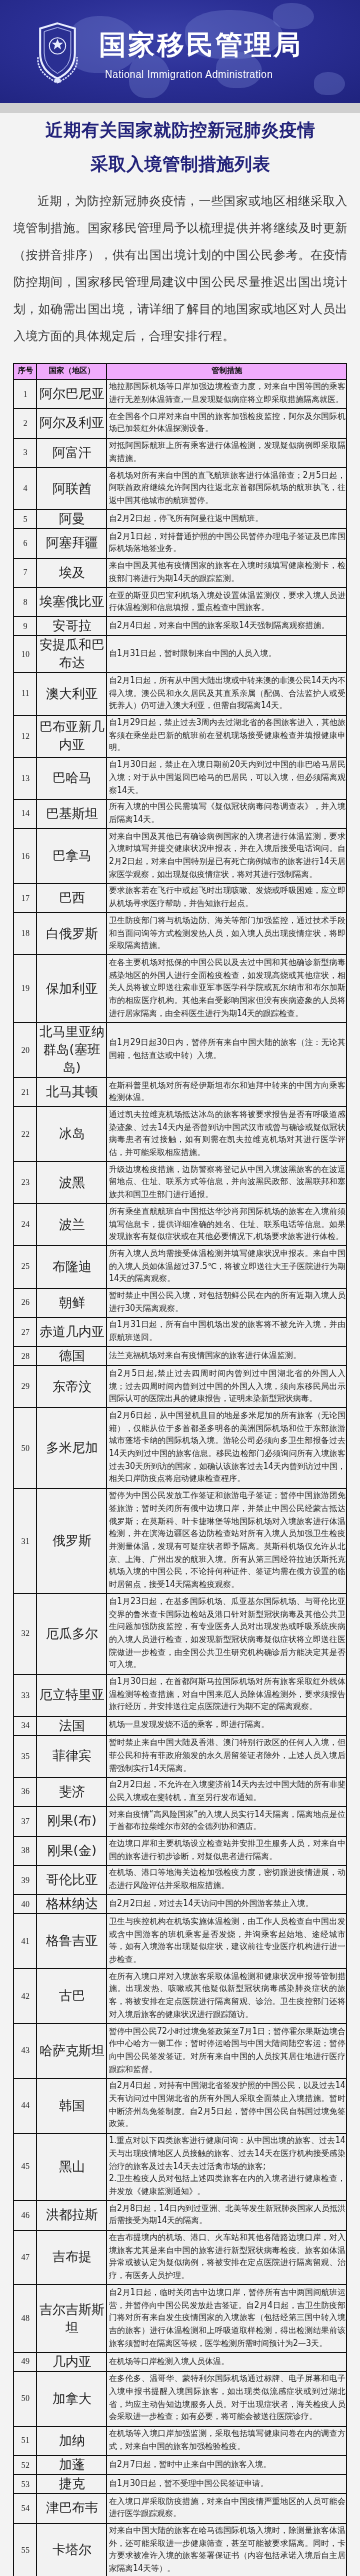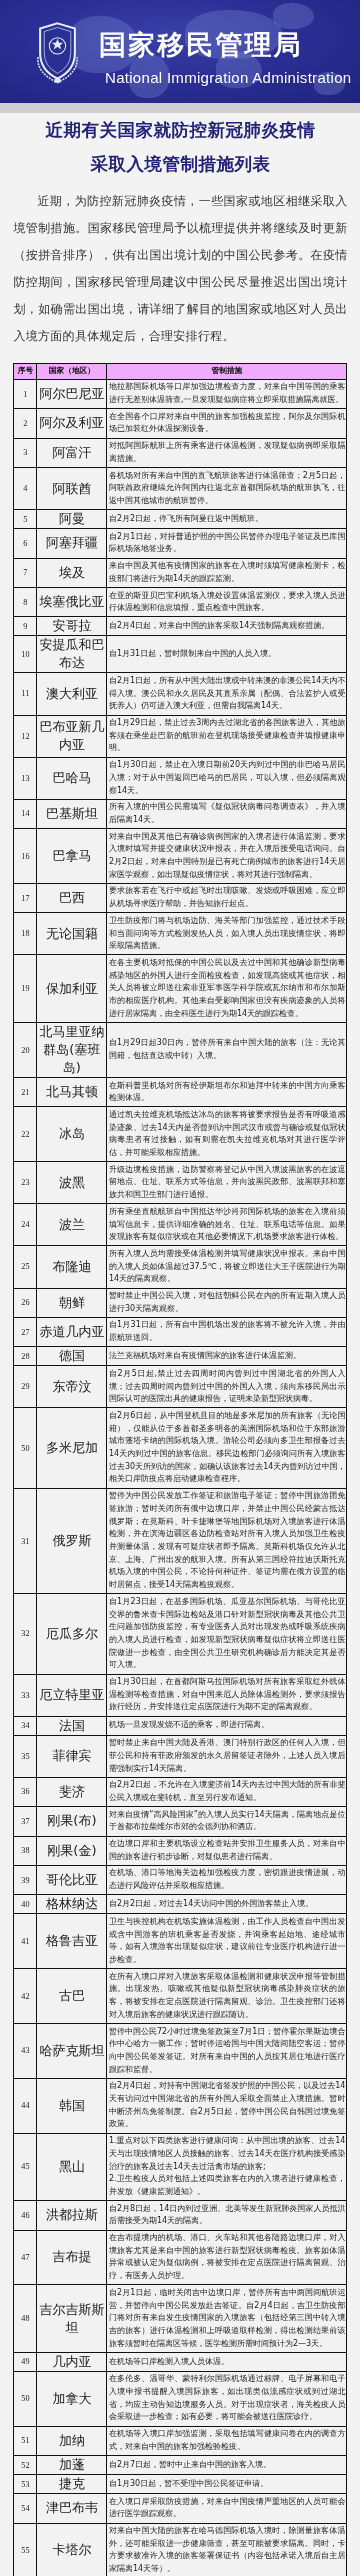--- a/index.html
+++ b/index.html
@@ -4,21 +4,21 @@
 <style>
   * { box-sizing: border-box; margin: 0; padding: 0; }
   body { width: 361px; background: #f3f3f3; font-family: "DejaVu Sans", "Liberation Sans", sans-serif; color: #1a1a1a; overflow-x: hidden; }
   .banner { position: relative; width: 361px; height: 103px; background: #f3f3f3; }
   .banner-blue { position: absolute; left: 0; top: 0; width: 361px; height: 103px;
     background: radial-gradient(ellipse at 45% 35%, #3a40a8 0%, #2b2f95 45%, #1f237e 100%); overflow: hidden; }
   .map-blob { position: absolute; background: rgba(120,135,210,0.35); border-radius: 45% 55% 50% 40%; }
   .banner-strip { position: absolute; left: 0; top: 103px; width: 361px; height: 10.3px; background: #cfcfcf; }
   .emblem { position: absolute; left: 34px; top: 20.6px; width: 47px; height: 64px; }
   .cn-name { position: absolute; left: 99px; top: 27px; font-size: 27px; font-weight: bold; color: #ffffff; letter-spacing: 2.1px; font-family: "DejaVu Sans", sans-serif; }
-  .en-name { position: absolute; left: 105px; top: 69px; font-size: 15px; color: #ffffff; letter-spacing: 0.3px; font-family: "Liberation Sans", sans-serif; }
+  .en-name { position: absolute; left: 105px; top: 69px; font-size: 10px; color: #ffffff; letter-spacing: 0.3px; font-family: "Liberation Sans", sans-serif; }
   .content { padding: 10.3px 13.4px 0 13.4px; }
   .title { text-align: center; color: #23237a; font-weight: bold; font-size: 17.5px; line-height: 34px; letter-spacing: 0.5px; margin-top: 0; }
   .intro { font-family: "DejaVu Serif", "Liberation Serif", serif; font-size: 12px; line-height: 27px; color: #333; text-indent: 2em; text-align: justify; margin-top: 7.2px; letter-spacing: 0.3px; }
   table { width: 334px; border-collapse: collapse; margin-top: 12.4px; background: #f2f2f2; }
   th, td { border: 1px solid #111; }
   th { height: 16px; font-size: 7.7px; font-weight: bold; color: #111; background: #f0abfc; }
   td { font-size: 8px; }
   td.idx { width: 23px; text-align: center; font-family: "Liberation Serif", serif; font-size: 8.2px; }
   td.country { width: 70px; text-align: center; font-size: 13px; }
   td.measure { padding: 1.5px 1px 1.5px 1.5px; line-height: 12.7px; text-align: justify; color: #1c1c1c; }
@@ -139,21 +139,21 @@
           <td class="country">巴拿马</td>
           <td class="measure" style="white-space: pre-line;">对来自中国及其他已有确诊病例国家的入境者进行体温监测，要求入境时填写并提交健康状况申报表，并在入境后接受电话询问。自2月2日起，对来自中国特别是已有死亡病例城市的旅客进行14天居家医学观察，如出现疑似疫情症状，将对其进行强制隔离。</td>
         </tr>
         <tr>
           <td class="idx">17</td>
           <td class="country">巴西</td>
           <td class="measure" style="white-space: pre-line;">要求旅客若在飞行中或起飞时出现咳嗽、发烧或呼吸困难，应立即从机场寻求医疗帮助，并告知旅行起点。</td>
         </tr>
         <tr>
           <td class="idx">18</td>
-          <td class="country">无论国籍</td>
+          <td class="country">白俄罗斯</td>
           <td class="measure" style="white-space: pre-line;">卫生防疫部门将与机场边防、海关等部门加强监控，通过技术手段和当面问询等方式检测发热人员，如入境人员出现疫情症状，将即采取隔离措施。</td>
         </tr>
         <tr>
           <td class="idx">19</td>
           <td class="country">保加利亚</td>
           <td class="measure" style="white-space: pre-line;">在各主要机场对抵保的中国公民以及去过中国和其他确诊新型病毒感染地区的外国人进行全面检疫检查，如发现高烧或其他症状，相关人员将被立即送往索非亚军事医学科学院或瓦尔纳市和布尔加斯市的相应医疗机构。其他来自受影响国家但没有疾病迹象的人员将进行居家隔离，由全科医生进行为期14天的跟踪检查。</td>
         </tr>
         <tr>
           <td class="idx">20</td>
           <td class="country">北马里亚纳群岛(塞班岛)</td>

